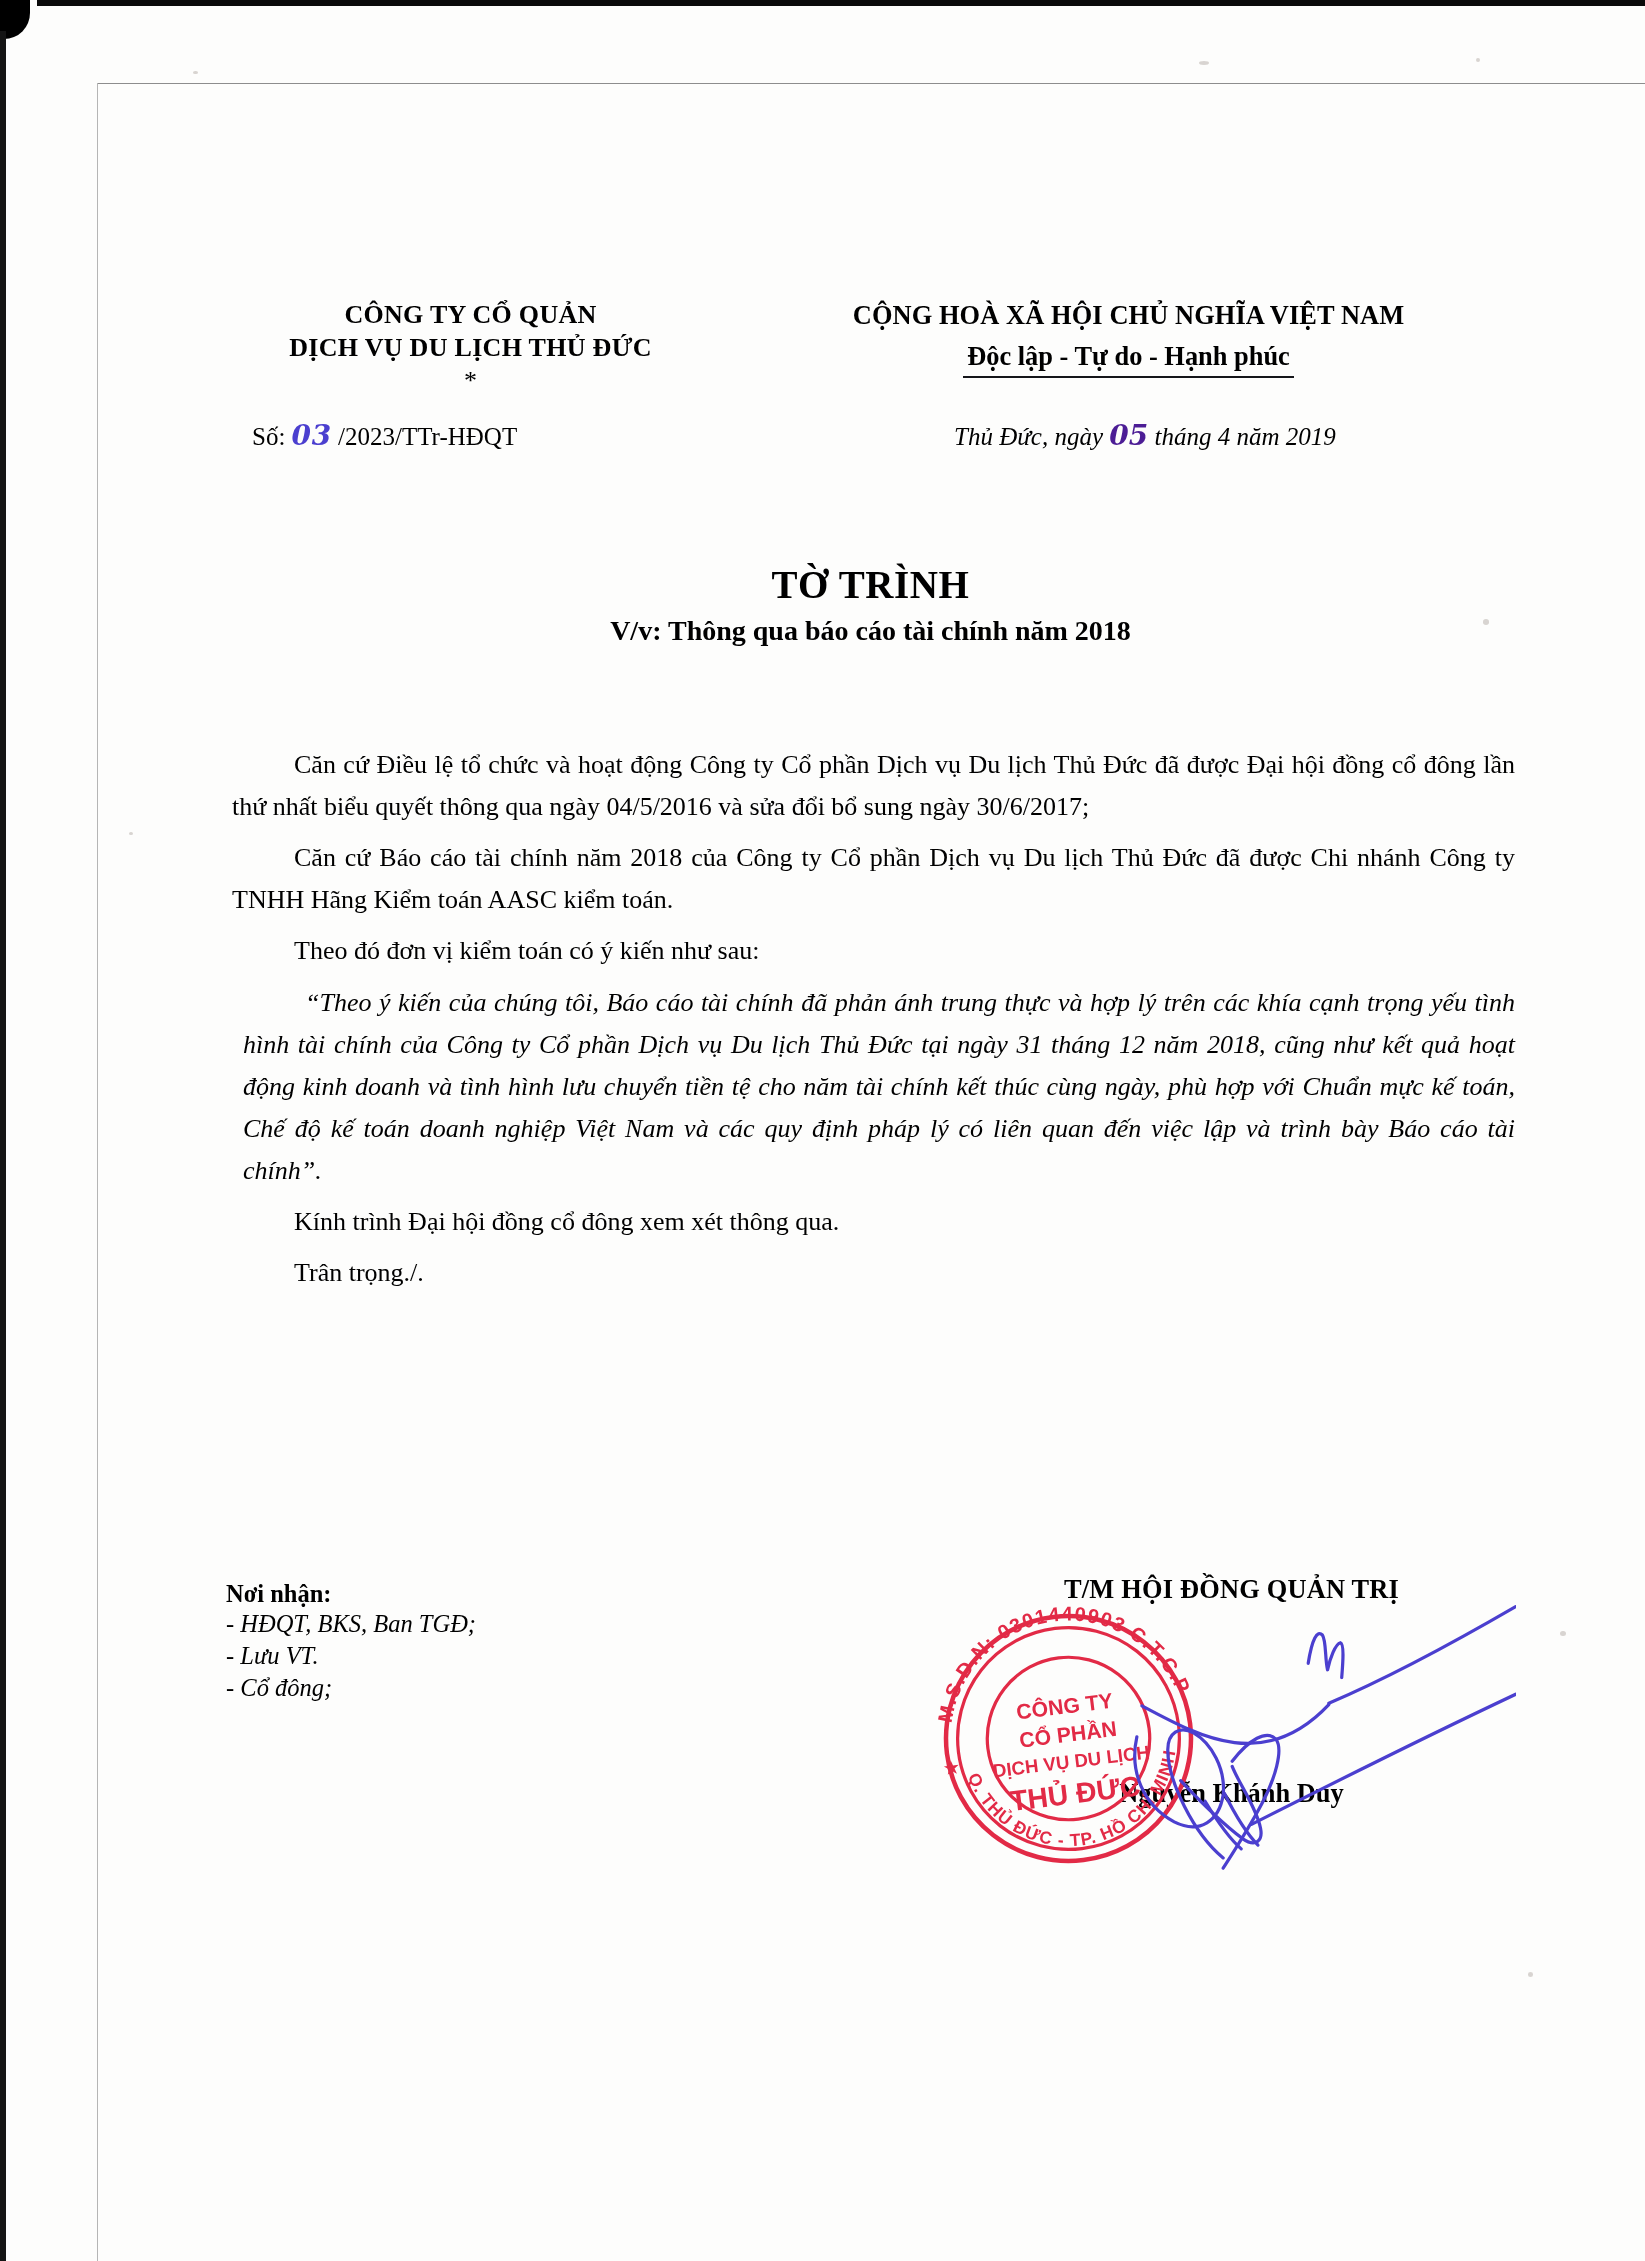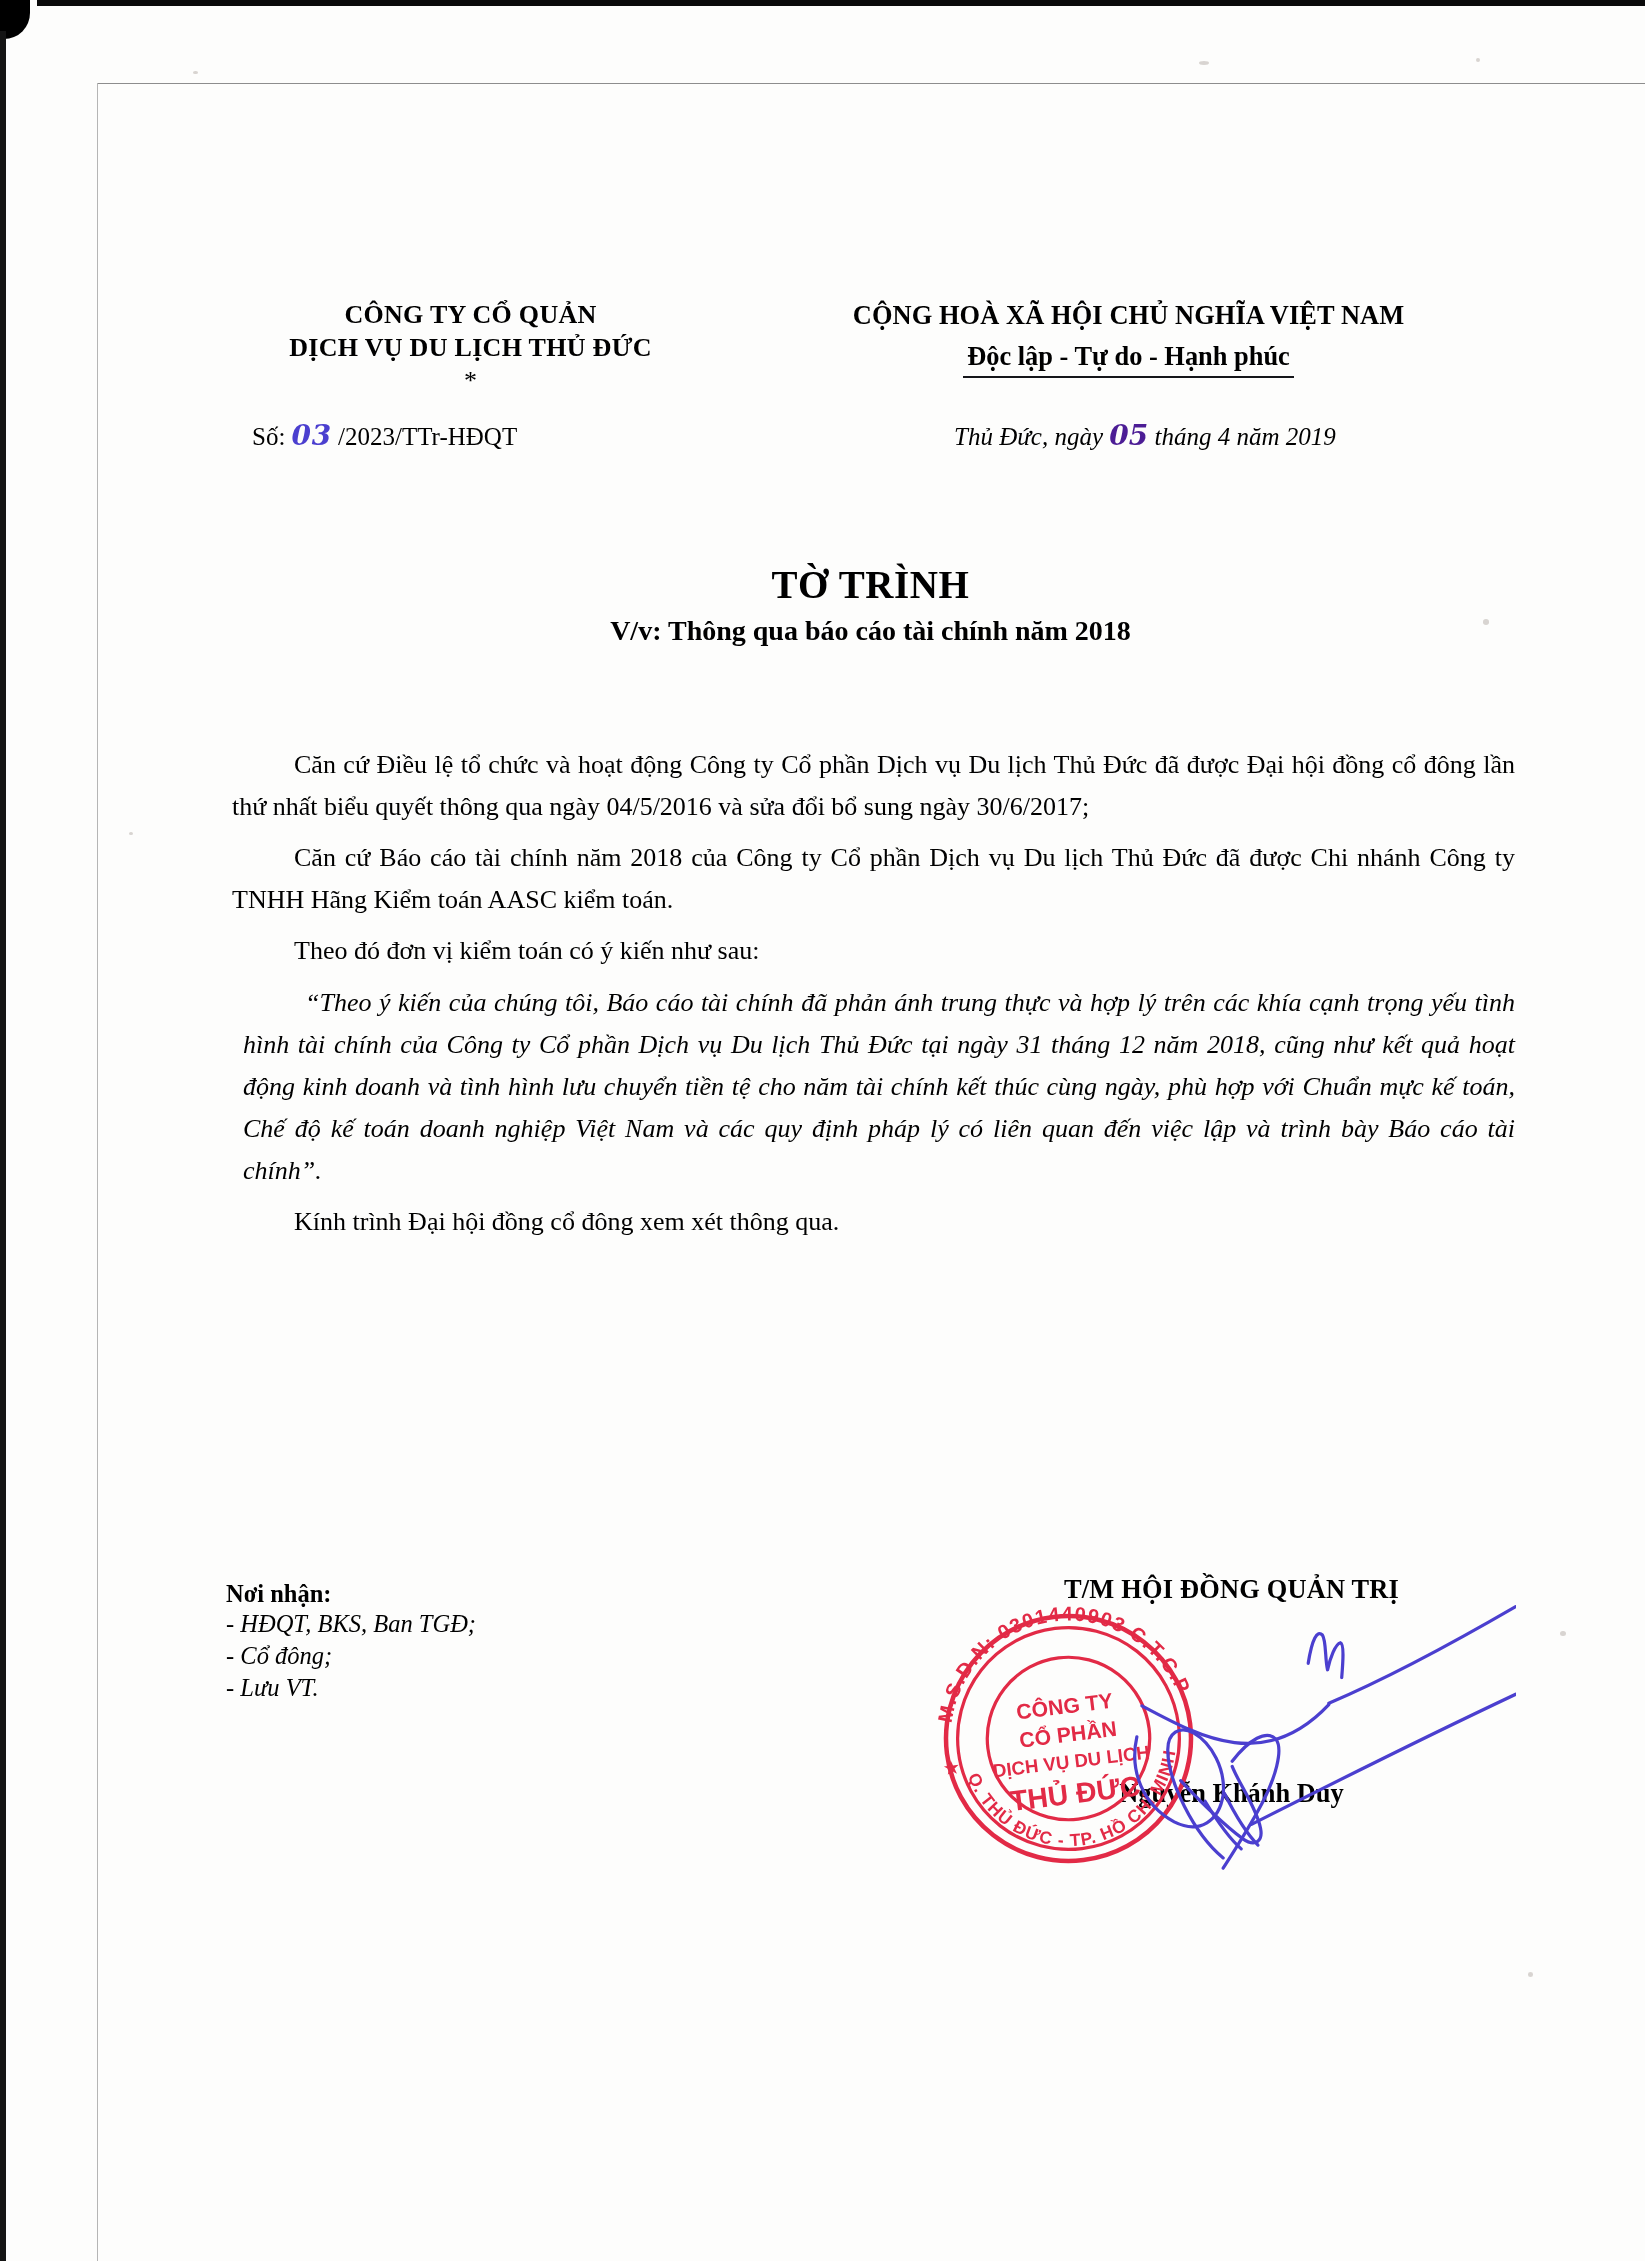--- a/index.html
+++ b/index.html
@@ -131,27 +131,28 @@
       <div class="para indent">Căn cứ Điều lệ tổ chức và hoạt động Công ty Cổ phần Dịch vụ Du lịch Thủ Đức đã được Đại hội đồng cổ đông lần thứ nhất biểu quyết thông qua ngày 04/5/2016 và sửa đổi bổ sung ngày 30/6/2017;</div>
       <div class="gap"></div>
       <div class="para indent">Căn cứ Báo cáo tài chính năm 2018 của Công ty Cổ phần Dịch vụ Du lịch Thủ Đức đã được Chi nhánh Công ty TNHH Hãng Kiểm toán AASC kiểm toán.</div>
       <div class="gap"></div>
       <div class="para indent">Theo đó đơn vị kiểm toán có ý kiến như sau:</div>
       <div class="gap"></div>
       <div class="quote">“Theo ý kiến của chúng tôi, Báo cáo tài chính đã phản ánh trung thực và hợp lý trên các khía cạnh trọng yếu tình hình tài chính của Công ty Cổ phần Dịch vụ Du lịch Thủ Đức tại ngày 31 tháng 12 năm 2018, cũng như kết quả hoạt động kinh doanh và tình hình lưu chuyển tiền tệ cho năm tài chính kết thúc cùng ngày, phù hợp với Chuẩn mực kế toán, Chế độ kế toán doanh nghiệp Việt Nam và các quy định pháp lý có liên quan đến việc lập và trình bày Báo cáo tài chính”.</div>
       <div class="gap"></div>
       <div class="para indent">Kính trình Đại hội đồng cổ đông xem xét thông qua.</div>
       <div class="gap"></div>
+      <div class="para indent">Trân trọng./.</div>
     </div>
 
     <div class="recv">
       <div class="recv-h">Nơi nhận:</div>
       <div class="recv-i">- HĐQT, BKS, Ban TGĐ;</div>
+      <div class="recv-i">- Lưu VT.</div>
       <div class="recv-i">- Cổ đông;</div>
-      <div class="recv-i">- Lưu VT.</div>
     </div>
 
     <div class="sign">
       <div class="sign-role1">T/M HỘI ĐỒNG QUẢN TRỊ</div>
       <div class="sign-name">Nguyễn Khánh Duy</div>
     </div>
 
     <div class="seal">
       <svg viewBox="0 0 470 470" xmlns="http://www.w3.org/2000/svg">
         <defs>

